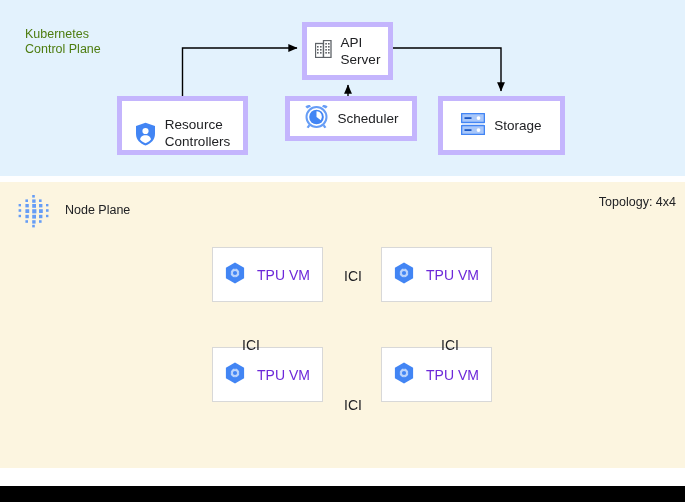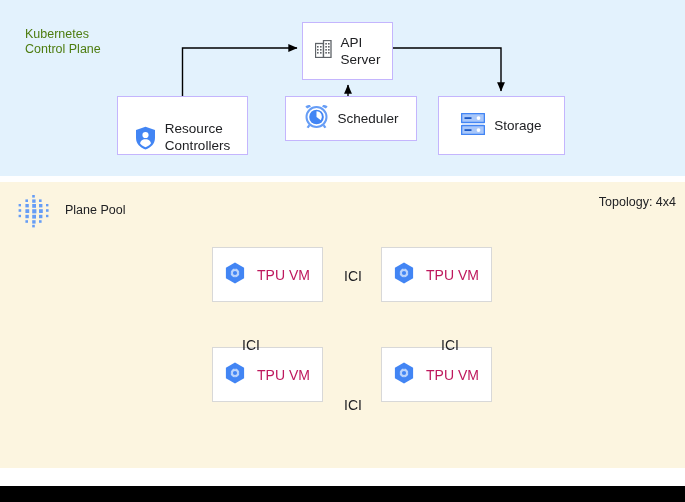--- a/index.html
+++ b/index.html
@@ -51,21 +51,21 @@
   }
   #control-plane-title {
     left: 25px;
     top: 27px;
   }
 
   .node {
     position: absolute;
     box-sizing: border-box;
     background: #ffffff;
-    border: 1px solid #c4b5fd;
+    border: 5px solid #c4b5fd;
     display: flex;
     align-items: center;
     justify-content: center;
     gap: 9px;
   }
   .node .label {
     font-size: 13.5px;
     color: #202124;
     line-height: 17px;
     white-space: pre-line;
@@ -88,21 +88,21 @@
     border: 1px solid #d8d8d8;
     display: flex;
     align-items: center;
     justify-content: center;
     gap: 12px;
     width: 111px;
     height: 55px;
   }
   .tpu-node .label {
     font-size: 14px;
-    color: #be185d;
+    color: #6d28d9;
   }
   #tpu-vm-0 { left: 212px; top: 247px; }
   #tpu-vm-1 { left: 381px; top: 247px; }
   #tpu-vm-2 { left: 212px; top: 347px; }
   #tpu-vm-3 { left: 381px; top: 347px; }
 
   #node-pool-title {
     position: absolute;
     left: 65px;
     top: 203px;
@@ -288,21 +288,21 @@
       <rect x="27.0" y="21.8" width="3.4" height="3.4"></rect>
       <rect x="34.0" y="21.8" width="2.4" height="2.4"></rect>
       <rect x="13.4" y="27.2" width="2.6" height="2.6"></rect>
       <rect x="20.2" y="27.2" width="3.4" height="3.4"></rect>
       <rect x="27.0" y="27.2" width="2.6" height="2.6"></rect>
       <rect x="20.2" y="31.8" width="2.6" height="2.6"></rect>
     </g>
   </svg>
 </span>
 
-<div id="node-pool-title">Plane Pool</div>
+<div id="node-pool-title">Node Plane</div>
 
 <div id="machine-info">
   <div>Topology: 4x4</div>
 </div>
 
 <div class="tpu-node" id="tpu-vm-0">
   <span class="ic">
     <svg width="20" height="22" viewBox="0 0 20 22">
       <path d="M10 0.6 L19.1 5.8 V16.2 L10 21.4 L0.9 16.2 V5.8 Z" fill="#4285f4"></path>
       <circle cx="10" cy="11" r="4.4" fill="#bcd4fb"></circle>

